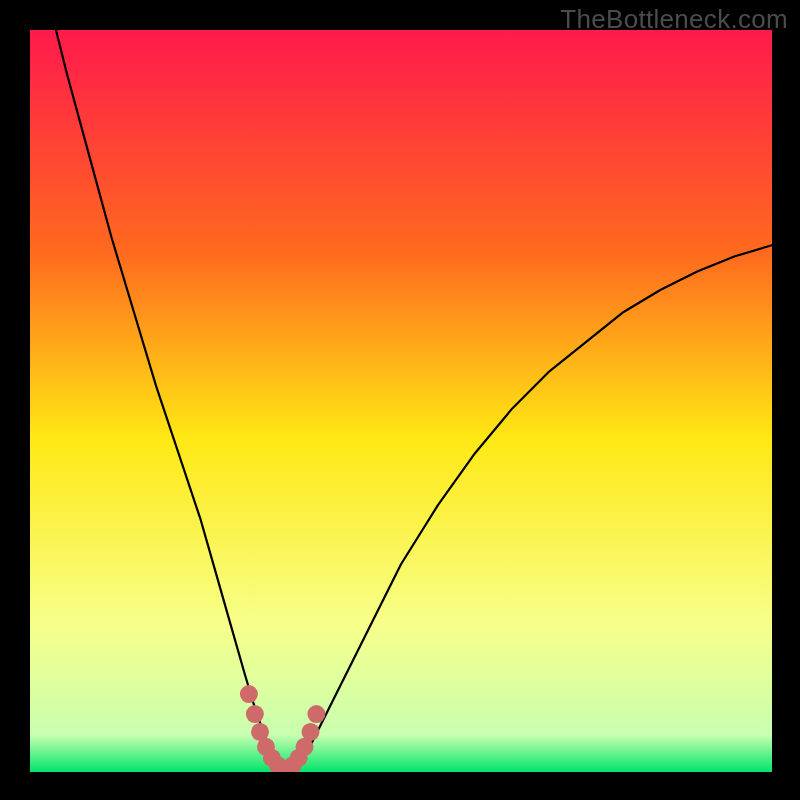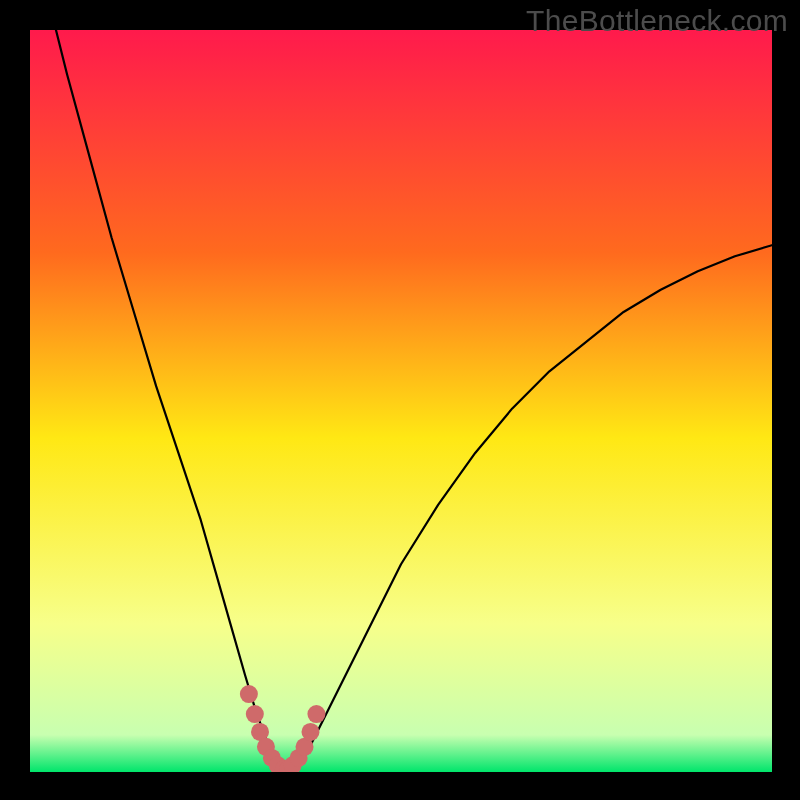--- a/index.html
+++ b/index.html
@@ -14,21 +14,21 @@
     position: relative;
     width: 800px;
     height: 800px;
     background: #000;
   }
   .watermark {
     position: absolute;
     top: 4px;
     right: 12px;
     font-family: Arial, Helvetica, sans-serif;
-    font-size: 30px;
+    font-size: 26px;
     color: #4c4c4c;
     letter-spacing: 0.3px;
     z-index: 10;
   }
   svg.plot {
     position: absolute;
     left: 0;
     top: 0;
     width: 800px;
     height: 800px;

